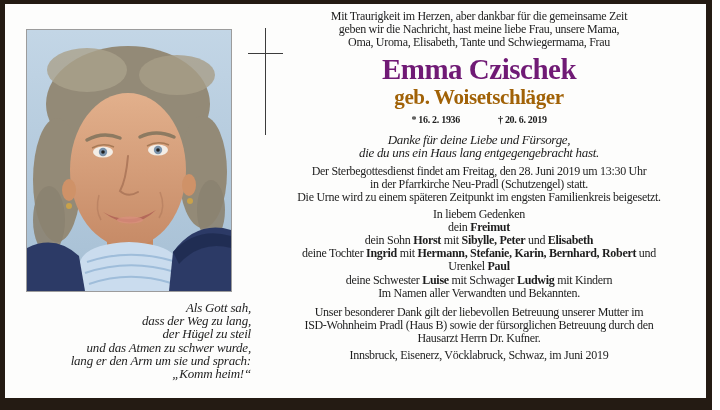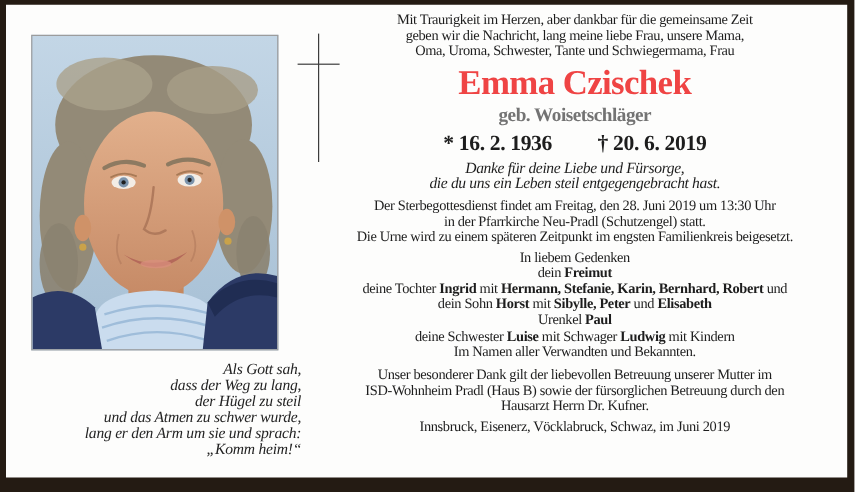--- a/index.html
+++ b/index.html
@@ -31,27 +31,27 @@
   
   .main{
     position:absolute;left:241px;top:6px;width:466px;
     text-align:center;
     font-size:12px;line-height:13.2px;
     letter-spacing:-0.3px;
   }
   .tline{white-space:nowrap;}
   h1.name{
     font-size:29px;line-height:32px;
-    margin:3px 0 0 0;font-weight:bold;letter-spacing:-0.5px;color:#ef4444;
+    margin:3px 0 0 0;font-weight:bold;letter-spacing:-0.5px;color:#701a75;
   }
   h2.maiden{
-    font-size:16px;line-height:22px;
-    margin:1px 0 0 0;font-weight:bold;letter-spacing:-0.4px;color:#737373;
+    font-size:21px;line-height:22px;
+    margin:1px 0 0 0;font-weight:bold;letter-spacing:-0.4px;color:#a16207;
   }
-  .dates{font-size:18px;font-weight:bold;line-height:15px;margin-top:4px;}
+  .dates{font-size:10px;font-weight:bold;line-height:15px;margin-top:4px;}
   .dates span{display:inline-block;margin:0 19px;}
   .block{margin-top:6px;}
   .blockA{margin-top:7px;}
   .italic{font-style:italic;font-size:13px;}
   .memoriam{margin-top:3px;}
   .b{font-weight:bold;}
   .closing{}
   .cities{margin-top:3px;}
   
   .poem{
@@ -129,42 +129,42 @@
   </div>
 
   <div class="cross">
     <div class="v"></div>
     <div class="h"></div>
   </div>
 
   <div class="main">
     <div>
         <div class="tline">Mit Traurigkeit im Herzen, aber dankbar für die gemeinsame Zeit</div>
-        <div class="tline">geben wir die Nachricht, lang meine liebe Frau, unsere Mama,</div>
-        <div class="tline">Oma, Uroma, Schwester, Tante und Schwiegermama, Frau</div>
+        <div class="tline">geben wir die Nachricht, hast meine liebe Frau, unsere Mama,</div>
+        <div class="tline">Oma, Uroma, Elisabeth, Tante und Schwiegermama, Frau</div>
       </div>
     <h1 class="name">Emma Czischek</h1>
     <h2 class="maiden">geb. Woisetschläger</h2>
     <div class="dates">
       <span>* 16. 2. 1936</span><span>† 20. 6. 2019</span>
     </div>
     <div class="block italic">
         <div class="tline">Danke für deine Liebe und Fürsorge,</div>
-        <div class="tline">die du uns ein Leben steil entgegengebracht hast.</div>
+        <div class="tline">die du uns ein Haus lang entgegengebracht hast.</div>
       </div>
     <div class="block">
         <div class="tline">Der Sterbegottesdienst findet am Freitag, den 28. Juni 2019 um 13:30 Uhr</div>
         <div class="tline">in der Pfarrkirche Neu-Pradl (Schutzengel) statt.</div>
         <div class="tline">Die Urne wird zu einem späteren Zeitpunkt im engsten Familienkreis beigesetzt.</div>
       </div>
     <div class="memoriam">In liebem Gedenken</div>
     <div>
         <div class="tline"><span>dein </span><span class="b">Freimut</span></div>
+        <div class="tline"><span>dein Sohn </span><span class="b">Horst</span><span> mit </span><span class="b">Sibylle, Peter</span><span> und </span><span class="b">Elisabeth</span></div>
         <div class="tline"><span>deine Tochter </span><span class="b">Ingrid</span><span> mit </span><span class="b">Hermann, Stefanie, Karin, Bernhard, Robert</span><span> und</span></div>
-        <div class="tline"><span>dein Sohn </span><span class="b">Horst</span><span> mit </span><span class="b">Sibylle, Peter</span><span> und </span><span class="b">Elisabeth</span></div>
         <div class="tline"><span>Urenkel </span><span class="b">Paul</span></div>
         <div class="tline"><span>deine Schwester </span><span class="b">Luise</span><span> mit Schwager </span><span class="b">Ludwig</span><span> mit Kindern</span></div>
       </div>
     <div class="closing">Im Namen aller Verwandten und Bekannten.</div>
     <div class="block">
         <div class="tline">Unser besonderer Dank gilt der liebevollen Betreuung unserer Mutter im</div>
         <div class="tline">ISD-Wohnheim Pradl (Haus B) sowie der fürsorglichen Betreuung durch den</div>
         <div class="tline">Hausarzt Herrn Dr. Kufner.</div>
       </div>
     <div class="cities">Innsbruck, Eisenerz, Vöcklabruck, Schwaz, im Juni 2019</div>

